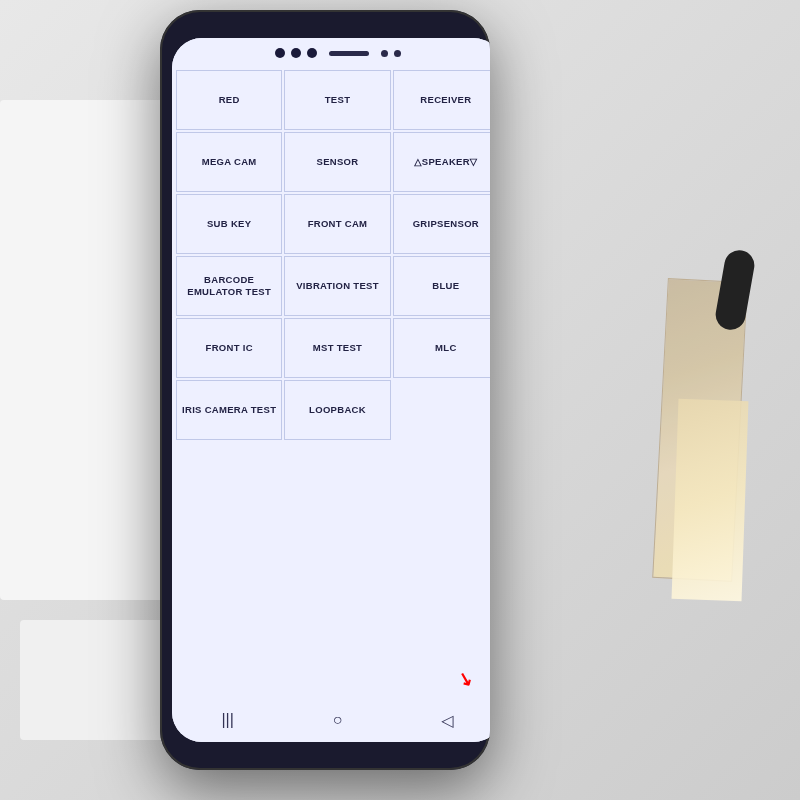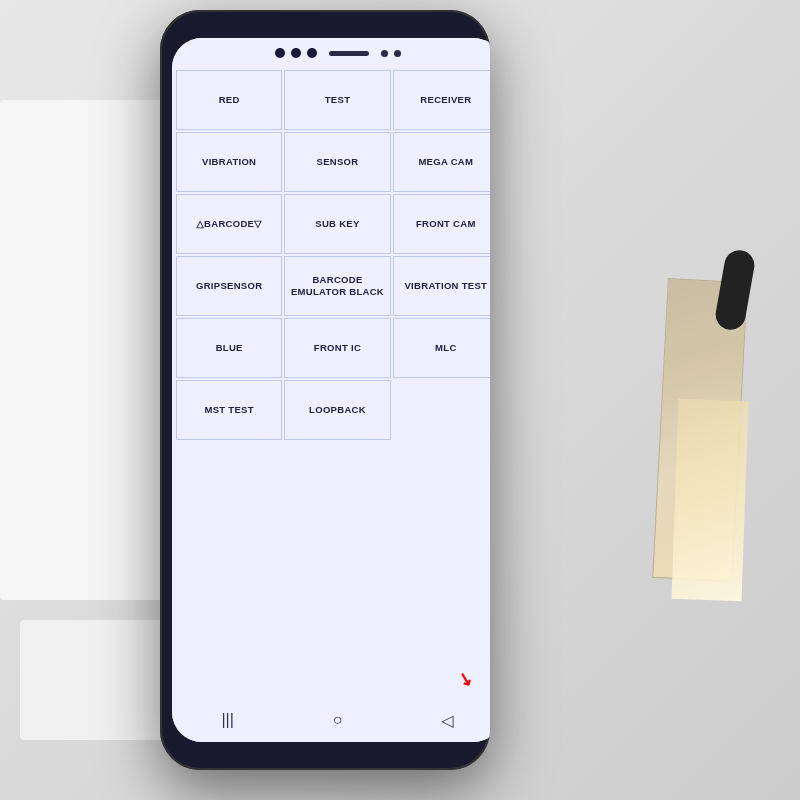--- a/index.html
+++ b/index.html
@@ -248,63 +248,63 @@
             <span>RED</span>
           </div>
           <div class="grid-cell">
             <span>TEST</span>
           </div>
 
           <div class="grid-cell">
             <span>RECEIVER</span>
           </div>
           <div class="grid-cell">
-            <span>VIBRATION</span>
-          </div>
+            <span>MEGA CAM</span>
+          </div>
+
           <div class="grid-cell">
             <span>SENSOR</span>
           </div>
-
-          <div class="grid-cell">
-            <span>MEGA CAM</span>
-          </div>
-          <div class="grid-cell">
-            <span>△BARCODE▽</span>
+          <div class="grid-cell">
+            <span>△SPEAKER▽</span>
           </div>
 
           <div class="grid-cell">
             <span>SUB KEY</span>
           </div>
           <div class="grid-cell">
             <span>FRONT CAM</span>
           </div>
           <div class="grid-cell">
             <span>GRIPSENSOR</span>
           </div>
 
           <div class="grid-cell">
             <span style="white-space: pre-line;">BARCODE
-EMULATOR BLACK</span>
+EMULATOR TEST</span>
           </div>
           <div class="grid-cell">
             <span>VIBRATION TEST</span>
           </div>
 
           <div class="grid-cell">
             <span>BLUE</span>
           </div>
           <div class="grid-cell">
             <span>FRONT IC</span>
           </div>
           <div class="grid-cell">
+            <span>MST TEST</span>
+          </div>
+
+          <div class="grid-cell">
             <span>MLC</span>
           </div>
-
-          <div class="grid-cell">
-            <span>MST TEST</span>
+          <div class="grid-cell">
+            <span>IRIS CAMERA TEST</span>
           </div>
           <div class="grid-cell">
             <span>LOOPBACK</span>
           </div>
 
         </div>
       </div>
 
       <div class="nav-bar">
         <span class="nav-icon">|||</span>

